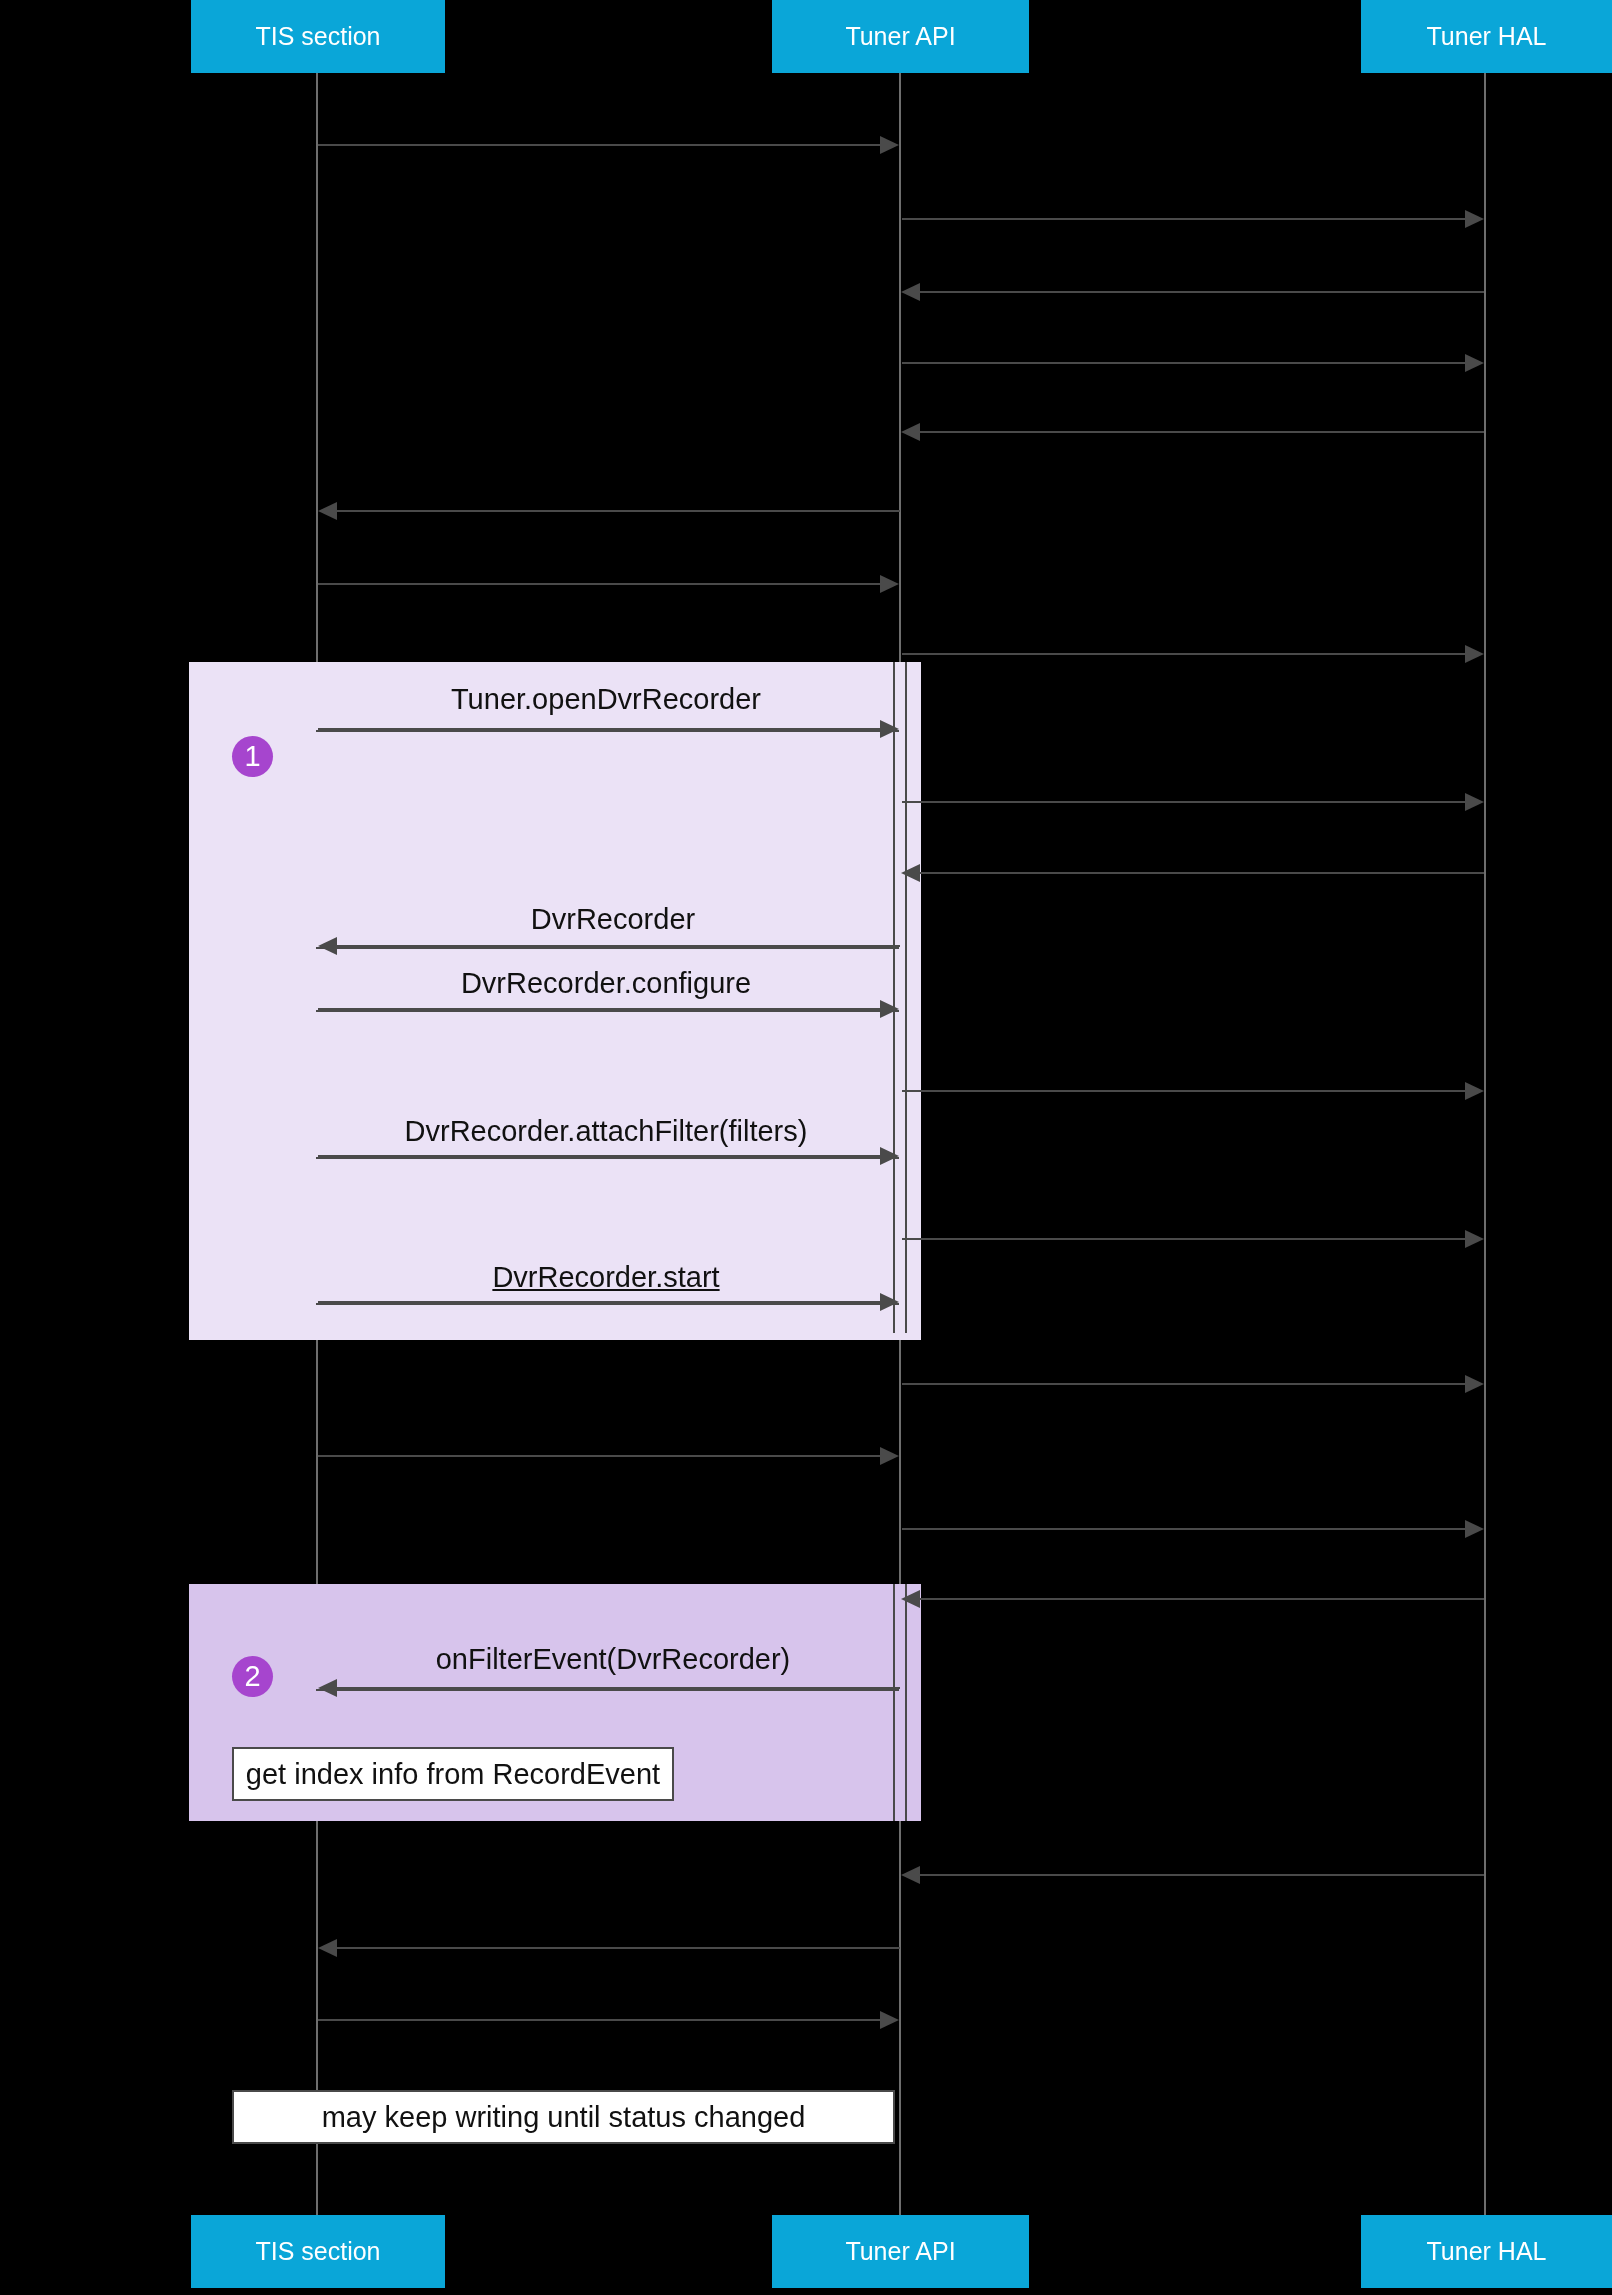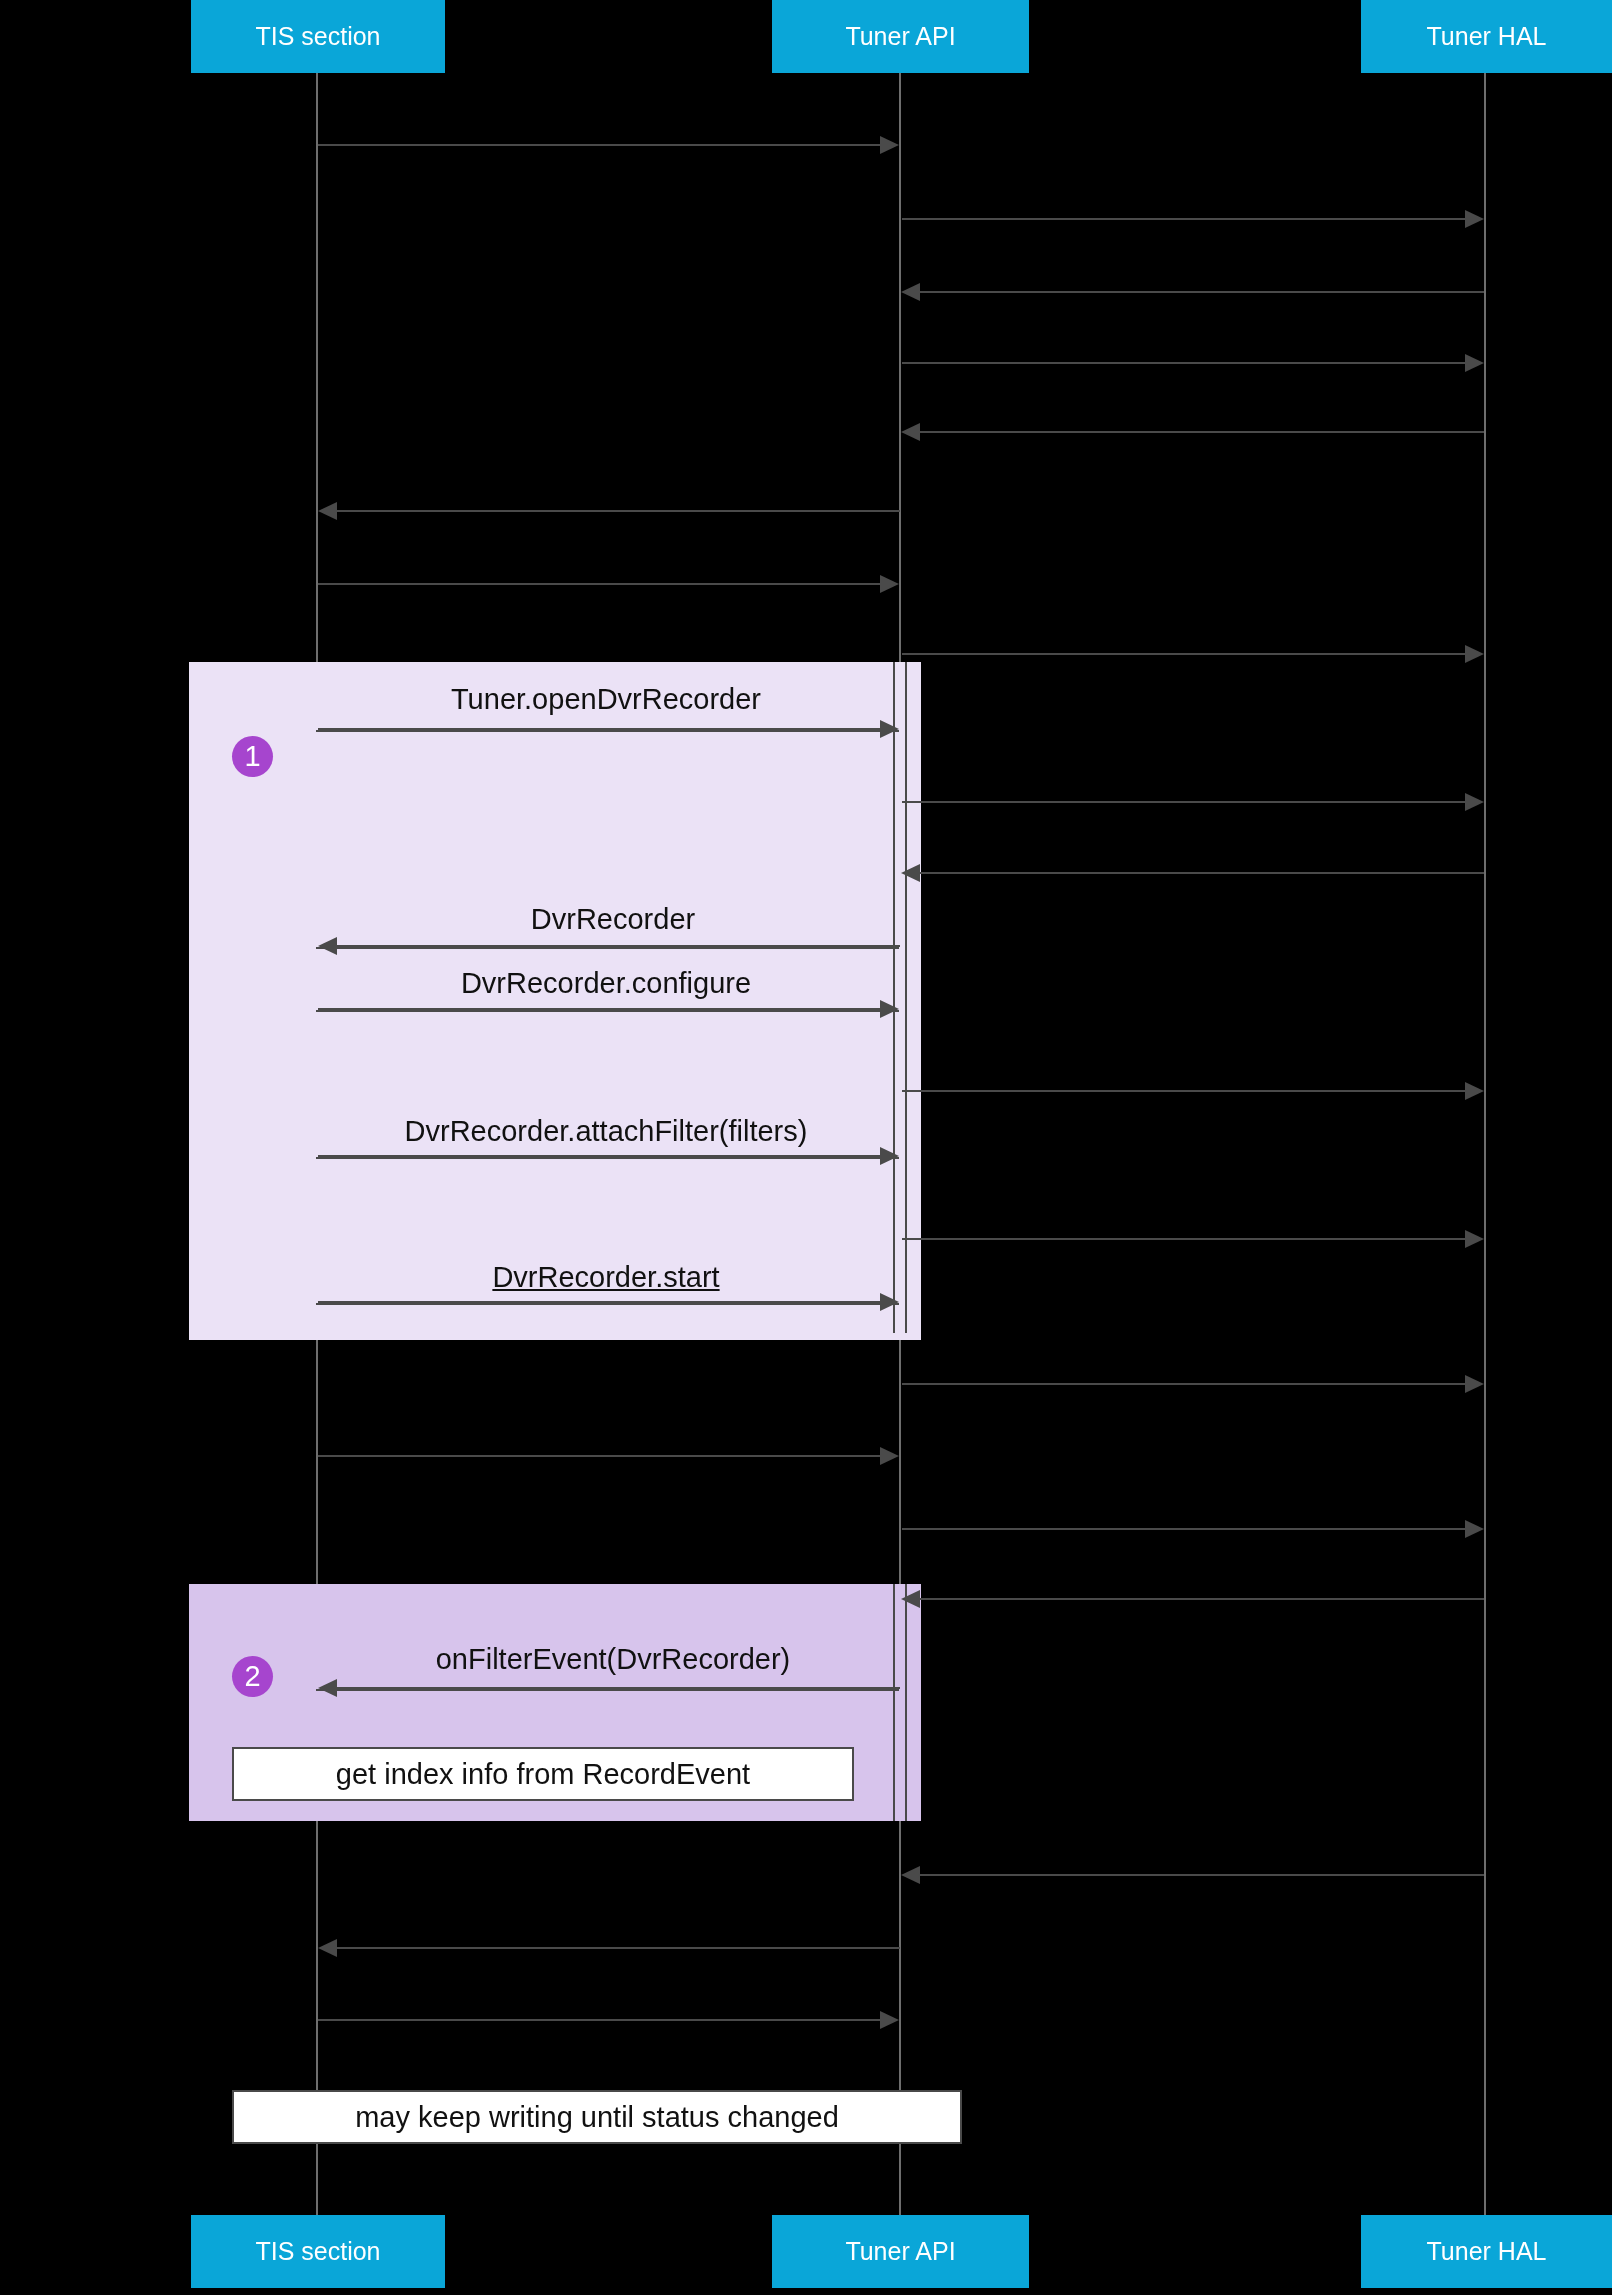--- a/index.html
+++ b/index.html
@@ -221,32 +221,32 @@
   <div class="msg" style="left:902px; top:1528px; width:563px;"></div>
   <div class="arrowhead arrow-right" style="left:1465px; top:1520px;"></div>
 
   <div class="msg" style="left:920px; top:1598px; width:564px;"></div>
   <div class="arrowhead arrow-left" style="left:901px; top:1590px;"></div>
 
   <div class="msg-label" style="left:325px; top:1645px; width:576px;">onFilterEvent(DvrRecorder)</div>
   <div class="msg" style="left:337px; top:1687px; width:563px;"></div>
   <div class="arrowhead arrow-left" style="left:318px; top:1679px;"></div>
 
-  <div class="note" style="left:232px; top:1747px; width:622px; height:54px;">get index info from RecordEvent</div>
+  <div class="note" style="left:232px; top:1747px; width:442px; height:54px;">get index info from RecordEvent</div>
 
   <div class="msg" style="left:920px; top:1874px; width:564px;"></div>
   <div class="arrowhead arrow-left" style="left:901px; top:1866px;"></div>
 
   <div class="msg" style="left:337px; top:1947px; width:563px;"></div>
   <div class="arrowhead arrow-left" style="left:318px; top:1939px;"></div>
 
   <div class="msg" style="left:318px; top:2019px; width:563px;"></div>
   <div class="arrowhead arrow-right" style="left:880px; top:2011px;"></div>
 
-  <div class="note" style="left:232px; top:2090px; width:730px; height:54px;">may keep writing until status changed</div>
+  <div class="note" style="left:232px; top:2090px; width:663px; height:54px;">may keep writing until status changed</div>
 
   <div class="group-badge" style="left:232px; top:736px;">1</div>
   <div class="group-badge" style="left:232px; top:1656px;">2</div>
 
   <div class="participant" style="left:191px; top:0px; width:254px; height:73px;">TIS section</div>
   <div class="participant" style="left:772px; top:0px; width:257px; height:73px;">Tuner API</div>
   <div class="participant" style="left:1361px; top:0px; width:251px; height:73px;">Tuner HAL</div>
 
   <div class="participant" style="left:191px; top:2215px; width:254px; height:73px;">TIS section</div>
   <div class="participant" style="left:772px; top:2215px; width:257px; height:73px;">Tuner API</div>

